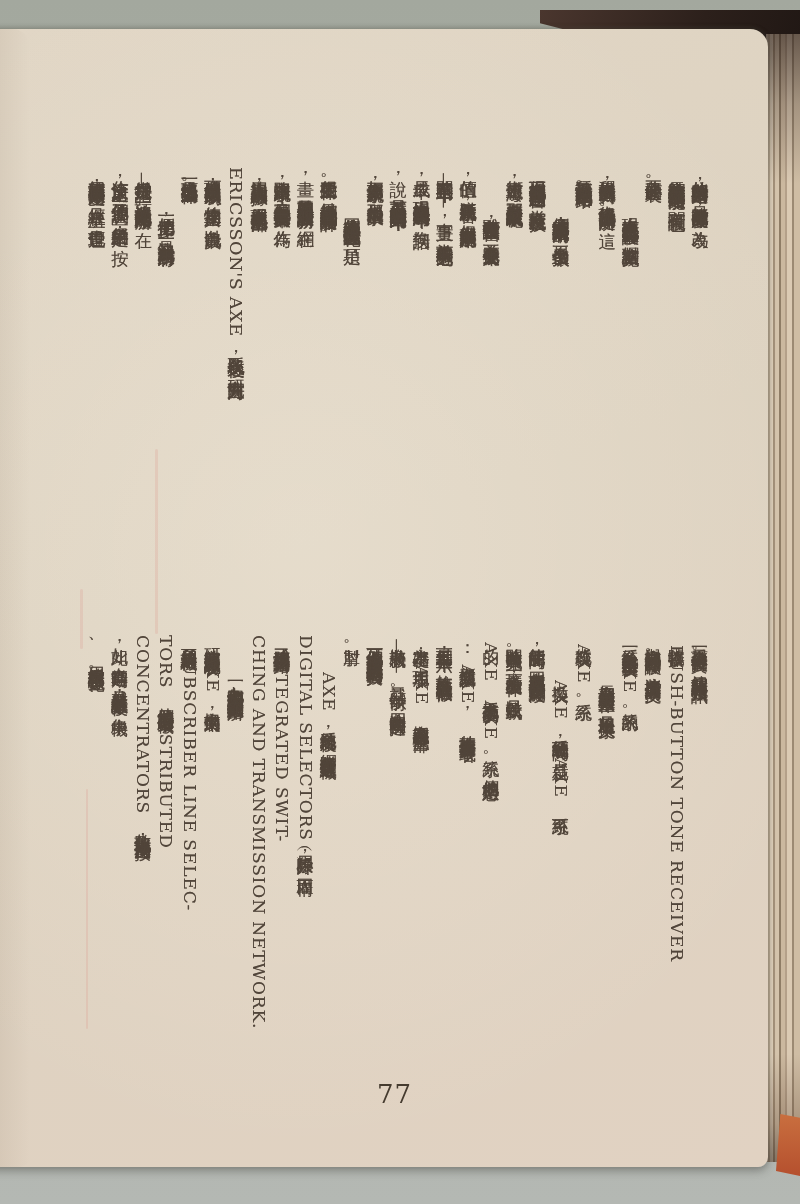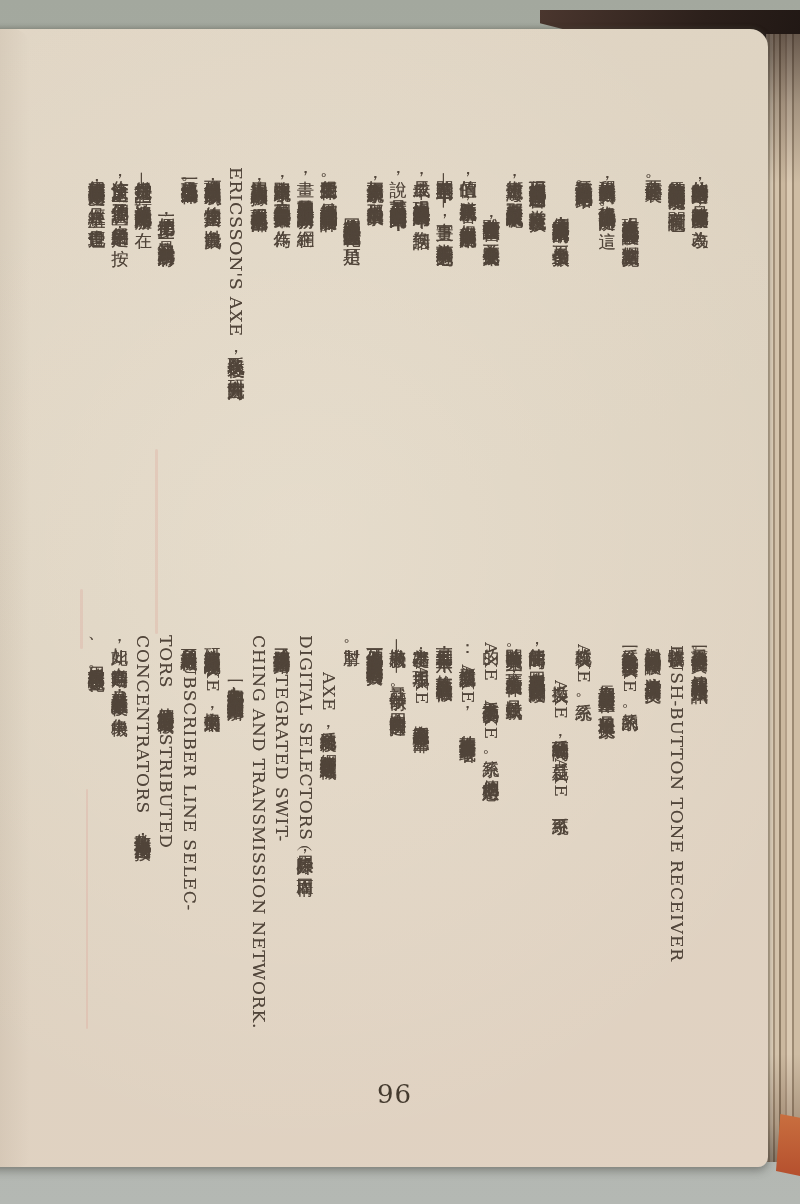--- a/index.html
+++ b/index.html
@@ -134,15 +134,15 @@
         <div class="vcol">CHING AND TRANSMISSION NETWORK.</div>
         <div class="vcol indent">一九七七年國際電話電報咨詢委員會為數位網路所</div>
         <div class="vcol">研究的共同通路訊號系統將在 AXE 交換局中裝用，</div>
         <div class="vcol">至於用戶線選組機 SUBSCRIBER LINE SELEC-</div>
         <div class="vcol">TORS 他們的目標是用分佈集中機 DISTRIBUTED</div>
         <div class="vcol">CONCENTRATORS 數位化地與市內交換局連接，</div>
         <div class="vcol">如此，在適當時期，就是在發展該系統數年後，集中機</div>
         <div class="vcol">、用戶線與電話都可數位化了。</div>
       </div>
 
-    <div class="pagenum">96</div>
+    <div class="pagenum">77</div>
   </div>
 </div>
 
 </body></html>

